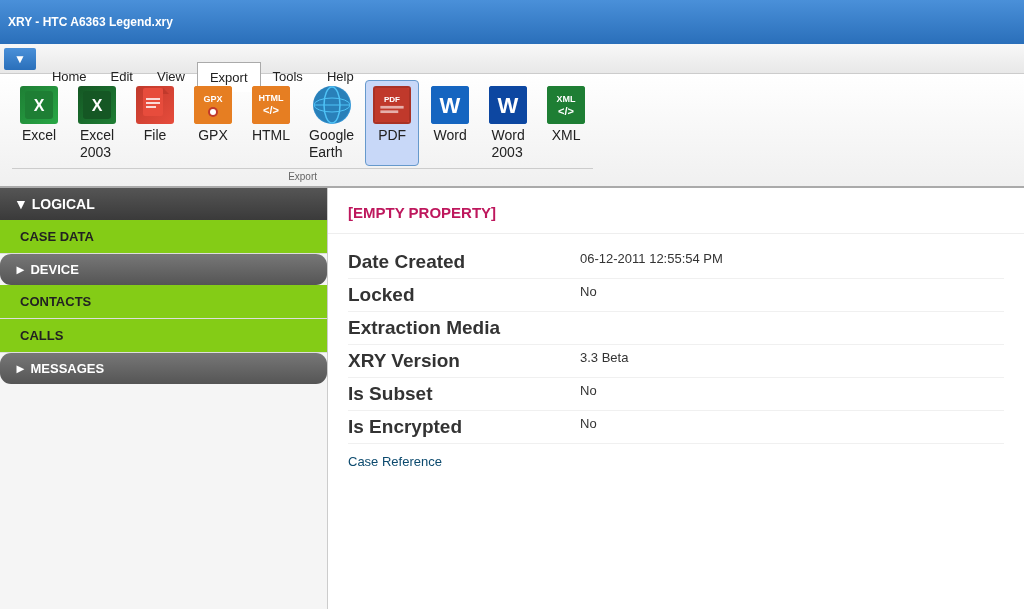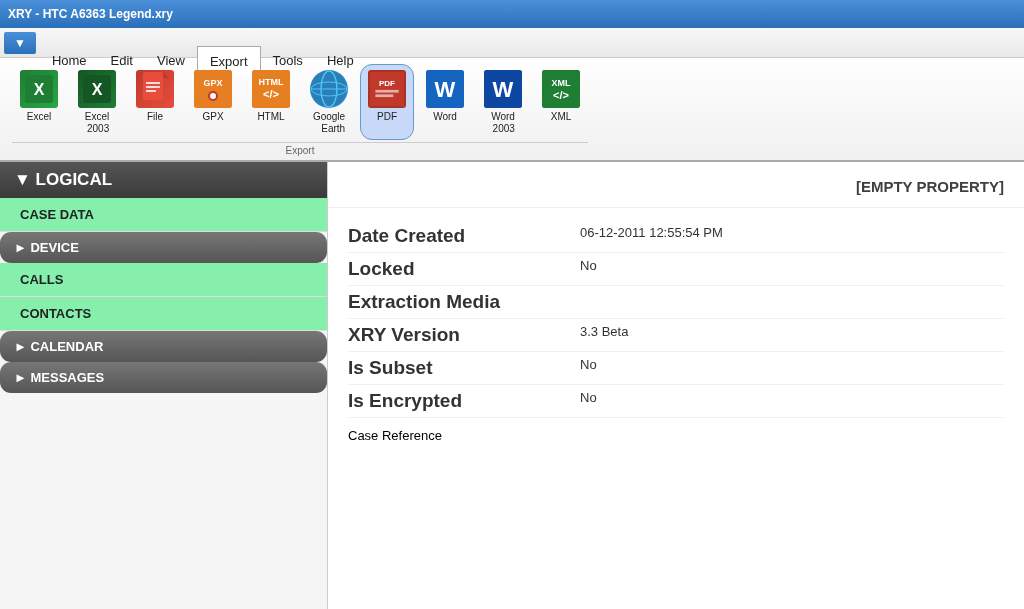--- a/index.html
+++ b/index.html
@@ -2,21 +2,21 @@
 <html><head>
   <meta charset="utf-8">
   <style>
     * { margin: 0; padding: 0; box-sizing: border-box; }
     body { font-family: 'Segoe UI', Tahoma, Geneva, Verdana, sans-serif; background: #f0f0f0; width: 1024px; height: 609px; overflow: hidden; font-size: 13px; }
 
     
     #title-bar {
       background: linear-gradient(to bottom, #4a90d9, #2a6fba);
       color: white;
-      height: 28px;
+      height: 44px;
       display: flex;
       align-items: center;
       padding: 0 8px;
       font-size: 12px;
       font-weight: bold;
     }
 
     
     #menu-bar {
       background: linear-gradient(to bottom, #f8f8f8, #e8e8e8);
@@ -91,23 +91,23 @@
     }
     .ribbon-btn .icon-box {
       width: 40px;
       height: 40px;
       display: flex;
       align-items: center;
       justify-content: center;
       margin-bottom: 2px;
     }
     .ribbon-label {
-      font-size: 10px;
+      font-size: 14px;
       line-height: 1.2;
-      text-align: right;
+      text-align: left;
     }
     .ribbon-group-label {
       font-size: 10px;
       color: #666;
       margin-top: 2px;
       border-top: 1px solid #ccc;
       width: 100%;
       text-align: center;
       padding-top: 2px;
     }
@@ -122,36 +122,36 @@
     #sidebar {
       width: 328px;
       background: #f5f5f5;
       border-right: 1px solid #ccc;
       overflow-y: auto;
       flex-shrink: 0;
     }
     .sidebar-section-header {
       background: linear-gradient(to bottom, #555, #3a3a3a);
       color: white;
-      font-size: 17px;
+      font-size: 14px;
       font-weight: bold;
       padding: 8px 14px;
       cursor: pointer;
       display: flex;
       align-items: center;
       gap: 6px;
     }
     .sidebar-item {
       padding: 9px 20px;
       font-size: 13px;
       font-weight: bold;
       color: #222;
       cursor: pointer;
       border-bottom: 1px solid #ddd;
-      background: #86efac;
+      background: #84cc16;
     }
     .sidebar-item.active { background: #c8d8f0; }
     .sidebar-sub-header {
       background: linear-gradient(to bottom, #777, #555);
       color: white;
       font-size: 13px;
       font-weight: bold;
       padding: 8px 14px;
       cursor: pointer;
       display: flex;
@@ -161,24 +161,24 @@
     }
 
     
     #content {
       flex: 1;
       background: white;
       padding: 0;
       overflow-y: auto;
     }
     #content-title {
-      text-align: right;
+      text-align: left;
       font-size: 15px;
       font-weight: bold;
-      color: #404040;
+      color: #be185d;
       padding: 16px 20px 12px 20px;
       border-bottom: 1px solid #eee;
     }
     #content-body {
       padding: 12px 20px;
     }
     .property-row {
       display: flex;
       padding: 5px 0;
       border-bottom: 1px solid #f0f0f0;
@@ -190,40 +190,40 @@
       font-weight: bold;
     }
     .property-value {
       font-size: 13px;
       color: #333;
       margin-left: 32px;
     }
     .property-section {
       padding: 10px 0 4px 0;
       font-size: 13px;
-      color: #000000;
+      color: #0c4a6e;
       font-weight: normal;
     }
 
     
     .icon-excel { background: linear-gradient(135deg, #1e7e34, #28a745); border-radius: 3px; color: white; font-weight: bold; font-size: 14px; width: 38px; height: 38px; display:flex; align-items:center; justify-content:center; }
     .icon-excel2003 { background: linear-gradient(135deg, #155724, #1e7e34); border-radius: 3px; color: white; font-weight: bold; font-size: 11px; width: 38px; height: 38px; display:flex; align-items:center; justify-content:center; }
     .icon-file { background: linear-gradient(135deg, #c0392b, #e74c3c); border-radius: 3px; color: white; font-size: 20px; width: 38px; height: 38px; display:flex; align-items:center; justify-content:center; }
     .icon-gpx { background: linear-gradient(135deg, #e67e22, #f39c12); border-radius: 3px; color: white; font-weight: bold; font-size: 11px; width: 38px; height: 38px; display:flex; align-items:center; justify-content:center; }
     .icon-html { background: linear-gradient(135deg, #e67e22, #e74c3c); border-radius: 3px; color: white; font-weight: bold; font-size: 11px; width: 38px; height: 38px; display:flex; align-items:center; justify-content:center; }
     .icon-ge { background: linear-gradient(135deg, #2980b9, #3498db); border-radius: 50%; color: white; font-size: 20px; width: 38px; height: 38px; display:flex; align-items:center; justify-content:center; }
     .icon-pdf { background: linear-gradient(135deg, #c0392b, #e74c3c); border-radius: 3px; color: white; font-weight: bold; font-size: 11px; width: 38px; height: 38px; display:flex; align-items:center; justify-content:center; border: 2px solid #a93226; }
     .icon-word { background: linear-gradient(135deg, #1565c0, #1e88e5); border-radius: 3px; color: white; font-weight: bold; font-size: 18px; width: 38px; height: 38px; display:flex; align-items:center; justify-content:center; }
     .icon-word2003 { background: linear-gradient(135deg, #0d47a1, #1565c0); border-radius: 3px; color: white; font-weight: bold; font-size: 18px; width: 38px; height: 38px; display:flex; align-items:center; justify-content:center; }
     .icon-xml { background: linear-gradient(135deg, #1e7e34, #28a745); border-radius: 3px; color: white; font-weight: bold; font-size: 11px; width: 38px; height: 38px; display:flex; align-items:center; justify-content:center; }
 
     .pdf-active-bg {
       background: #c8d8f8;
       border: 1px solid #6699cc !important;
-      border-radius: 12px;
+      border-radius: 4px;
     }
   </style>
 </head>
 <body>
 
 <div id="title-bar">
   <span>XRY - HTC A6363 Legend.xry</span>
 </div>
 
 <div id="menu-bar">
@@ -387,30 +387,27 @@
 
     <div class="sidebar-item">
       <span>CASE DATA</span>
     </div>
 
     <div class="sidebar-sub-header">
       <span>► DEVICE</span>
     </div>
 
     <div class="sidebar-item">
+      <span>CONTACTS</span>
+    </div>
+
+    <div class="sidebar-item">
       <span>CALLS</span>
     </div>
 
-    <div class="sidebar-item">
-      <span>CONTACTS</span>
-    </div>
-
-    <div class="sidebar-sub-header">
-      <span>► CALENDAR</span>
-    </div>
 
     <div class="sidebar-sub-header">
       <span>► MESSAGES</span>
     </div>
 
   </div>
 
   <div id="content">
     <div id="content-title">[EMPTY PROPERTY]</div>
     <div id="content-body">

